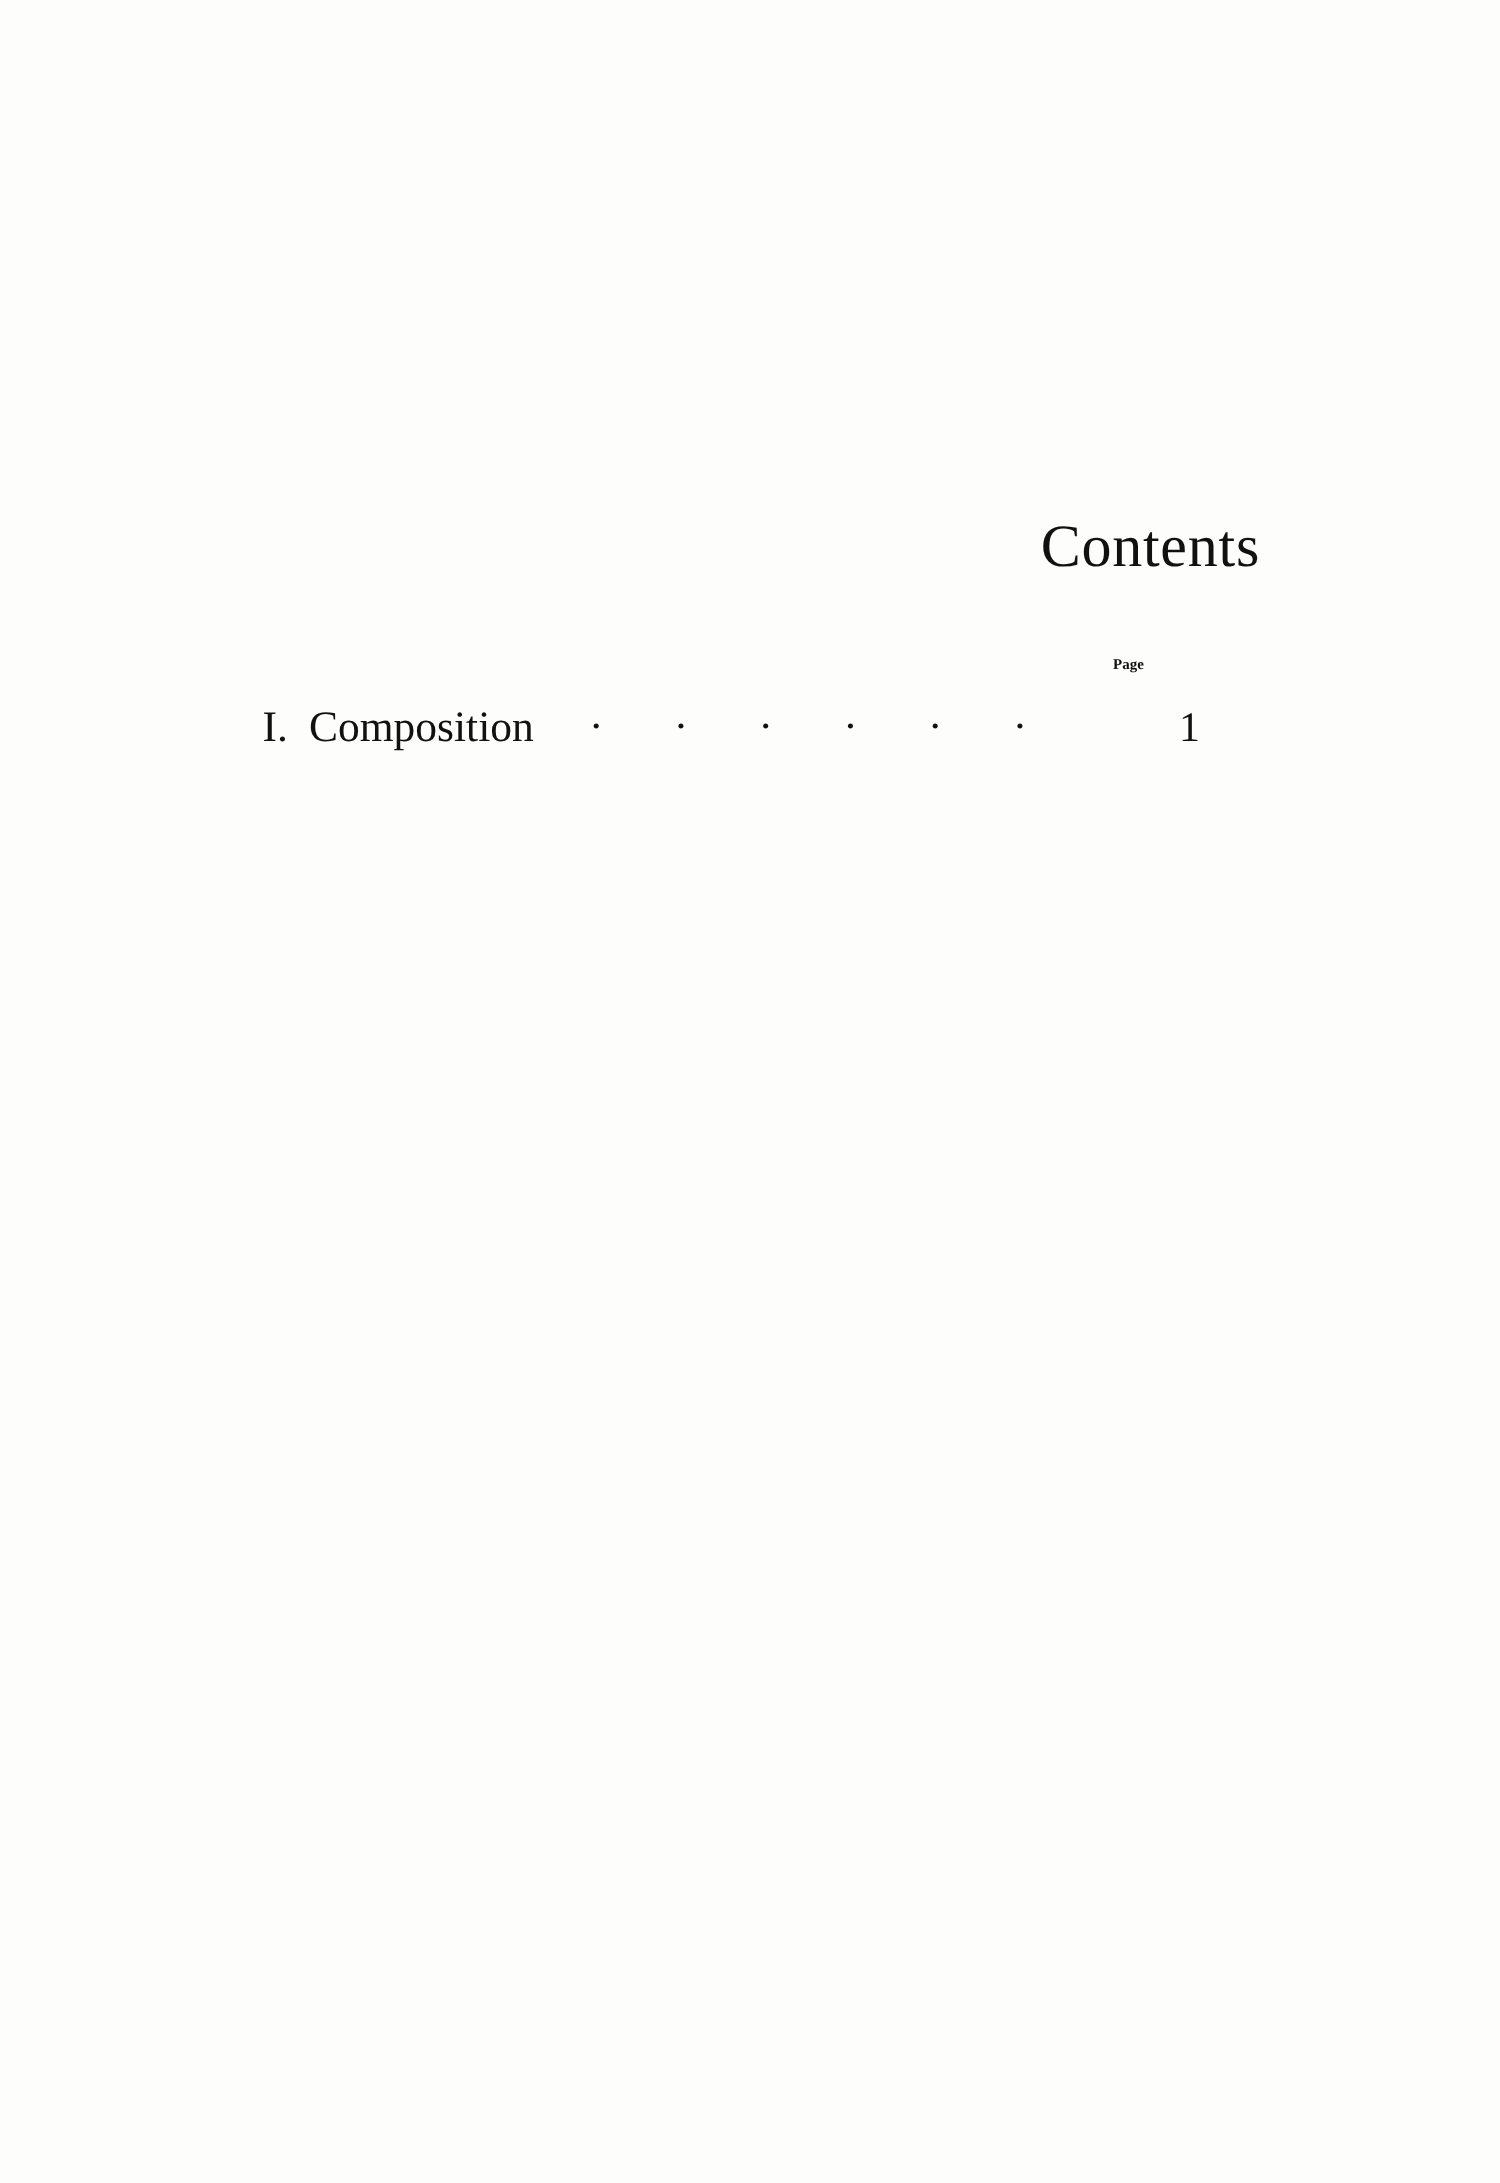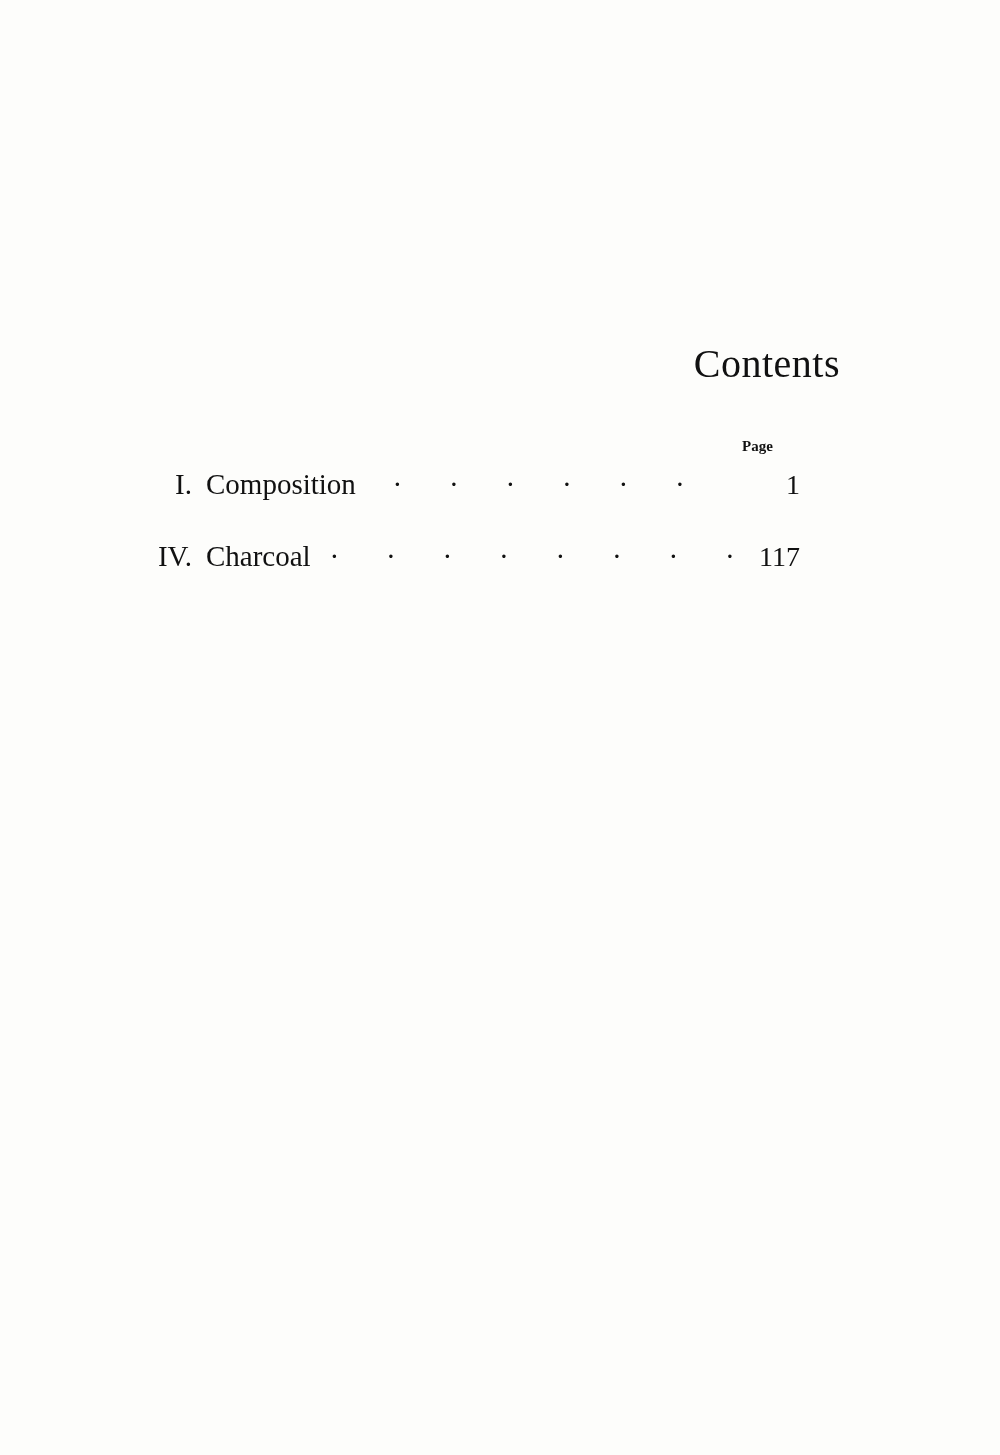--- a/index.html
+++ b/index.html
@@ -32,21 +32,21 @@
   }
   
   .contents-title span {
     position: relative;
     left: -36px;
   }
   .page-label {
     position: absolute;
     top: 438px;
     left: 742px;
-    font-size: 15px;
+    font-size: 10px;
     font-weight: bold;
     font-family: "Liberation Serif", serif;
   }
   .toc {
     position: absolute;
     top: 465px;
     left: 120px;
     width: 680px;
   }
   .toc-row {
@@ -108,21 +108,15 @@
 
     <div class="toc-row r1">
       <div class="num">I.</div>
       <div class="title">Composition</div>
       <div class="leader"></div>
       <div class="pagenum">1</div>
     </div>
 
 
 
-    <div class="toc-row r4">
-      <div class="num">IV.</div>
-      <div class="title">Charcoal</div>
-      <div class="leader"></div>
-      <div class="pagenum">117</div>
-    </div>
 
   </div>
 </div>
 
 </body></html>

